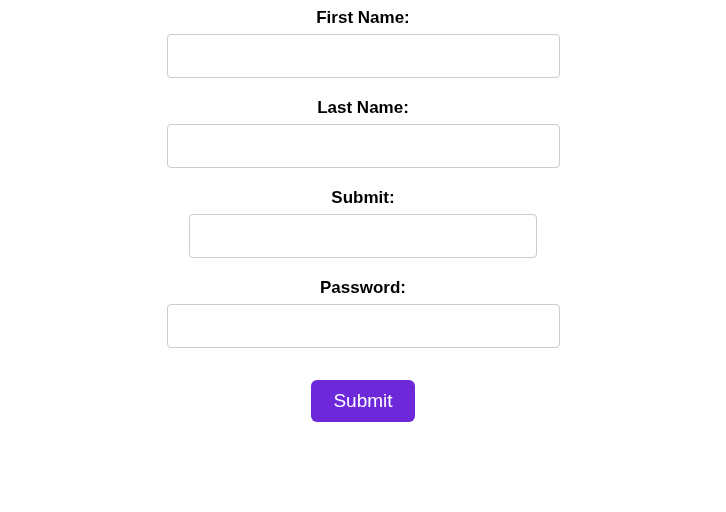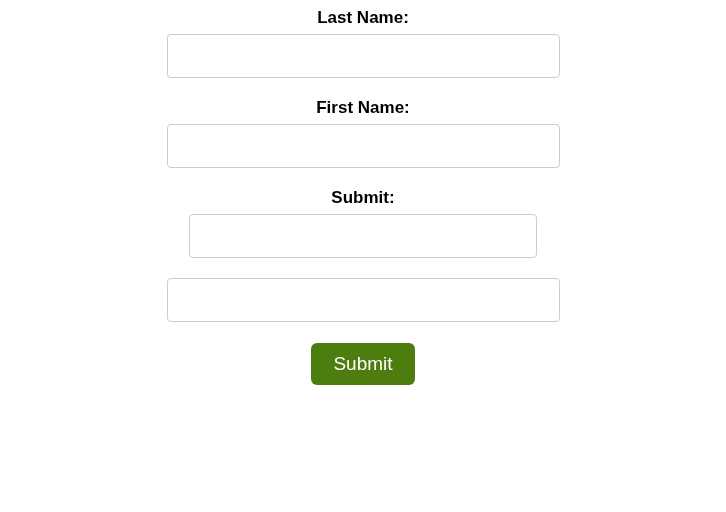--- a/index.html
+++ b/index.html
@@ -41,49 +41,50 @@
     }
     .narrow-input {
       width: 348px;
       height: 44px;
       border: 1px solid #cccccc;
       border-radius: 4px;
       padding: 6px 10px;
       font-size: 16px;
     }
     .submit-btn {
-      background: #4d7c0f;
+      background: #6d28d9;
       color: #ffffff;
       border: none;
       border-radius: 6px;
       padding: 10px 22px;
       font-size: 19px;
       cursor: pointer;
-      margin-top: 1px;
+      margin-top: 12px;
     }
   </style>
 </head>
 <body>
 
 <form class="form-container">
 
   <div class="field-group">
-    <label class="field-label">Last Name:</label>
+    <label class="field-label">First Name:</label>
     <input type="text" class="wide-input" value="" style="">
   </div>
 
   <div class="field-group">
-    <label class="field-label">First Name:</label>
+    <label class="field-label">Last Name:</label>
     <input type="text" class="wide-input" value="" style="">
   </div>
 
   <div class="field-group">
     <label class="field-label">Submit:</label>
     <input type="email" class="narrow-input" value="" style="">
   </div>
 
   <div class="field-group">
+    <label class="field-label">Password:</label>
     <input type="password" class="wide-input" value="" style="">
   </div>
 
   <button type="submit" class="submit-btn">Submit</button>
 
 </form>
 
 </body></html>

